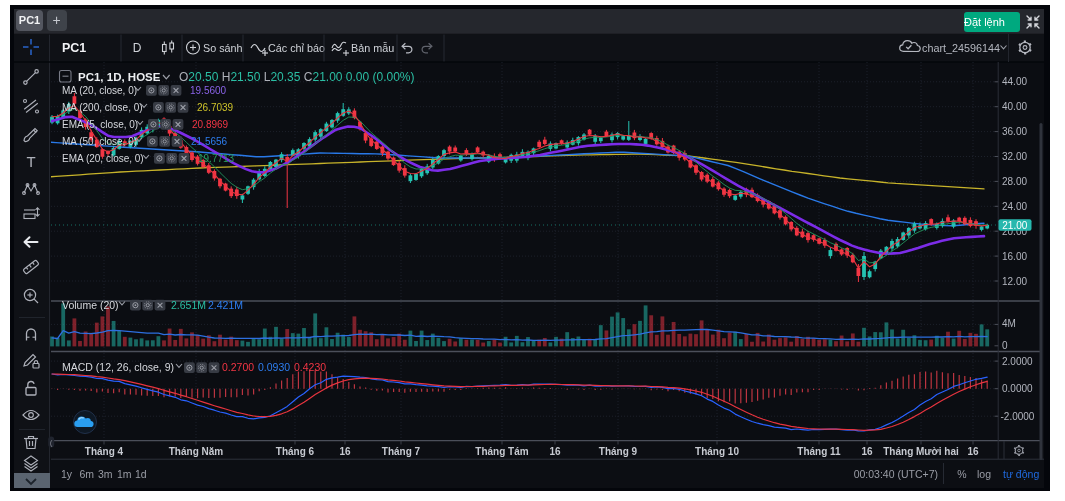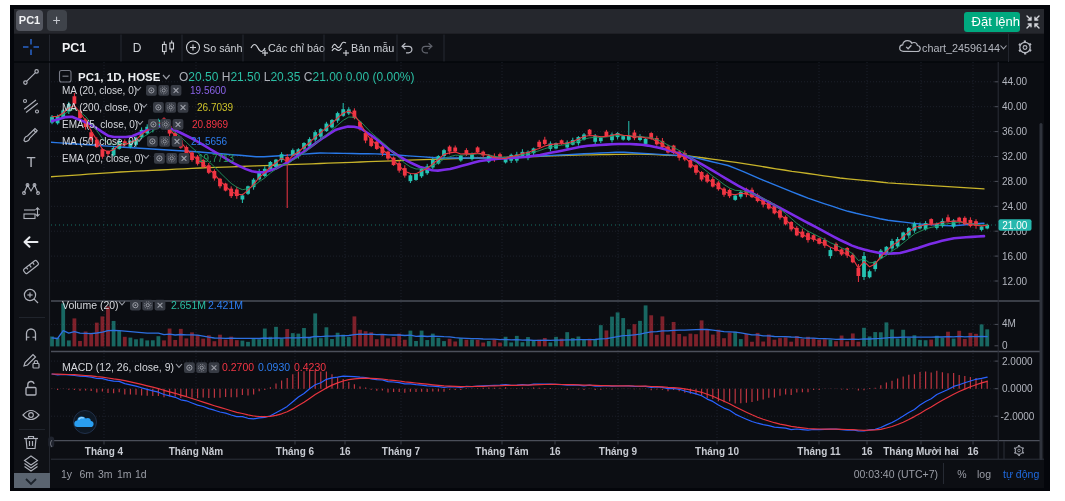--- a/index.html
+++ b/index.html
@@ -3,21 +3,21 @@
 *{margin:0;padding:0;box-sizing:border-box}
 html,body{width:1065px;height:501px;background:#ffffff;font-family:"Liberation Sans", sans-serif;overflow:hidden}
 .abs{position:absolute}
 </style></head><body>
 <div class="abs" style="left:10px;top:4.5px;width:1040px;height:486.5px;background:#04060b"></div>
 <div class="abs" style="left:14px;top:8.5px;width:1030px;height:479.5px;background:#0c0e13"></div>
 
 <div class="abs" style="left:14px;top:8.5px;width:1030px;height:25.5px;background:#25272d"></div>
 <div class="abs" style="left:16px;top:9.5px;width:27px;height:21.5px;background:#53565f;border-radius:4px;color:#f1f2f4;font-size:11px;font-weight:bold;text-align:center;line-height:21px">PC1</div>
 <div class="abs" style="left:46.5px;top:9.5px;width:20px;height:21.5px;background:#3f434a;border-radius:4px;color:#c6c9cf;font-size:14px;text-align:center;line-height:20px">+</div>
-<div class="abs" style="left:964px;top:11.5px;width:56px;height:20.5px;background:#00a97f;border-radius:3px;color:#fff;font-size:13px;text-align:right;line-height:20.5px">Đặt lệnh</div>
+<div class="abs" style="left:964px;top:11.5px;width:56px;height:20.5px;background:#00a97f;border-radius:3px;color:#fff;font-size:11px;text-align:left;line-height:20.5px">Đặt lệnh</div>
 <svg class="abs" style="left:1026px;top:15px" width="14" height="14" viewBox="0 0 14 14">
     <g stroke="#d4d6db" stroke-width="1.4" fill="none" stroke-linecap="round">
       <path d="M 1 1 L 5 5 M 5 2.2 V 5 H 2.2"></path>
       <path d="M 13 1 L 9 5 M 9 2.2 V 5 H 11.8"></path>
       <path d="M 1 13 L 5 9 M 2.2 9 H 5 V 11.8"></path>
       <path d="M 13 13 L 9 9 M 11.8 9 H 9 V 11.8"></path>
     </g>
   </svg>
 
 <div class="abs" style="left:14px;top:34px;width:1030px;height:28px;background:#0f1116"></div>

